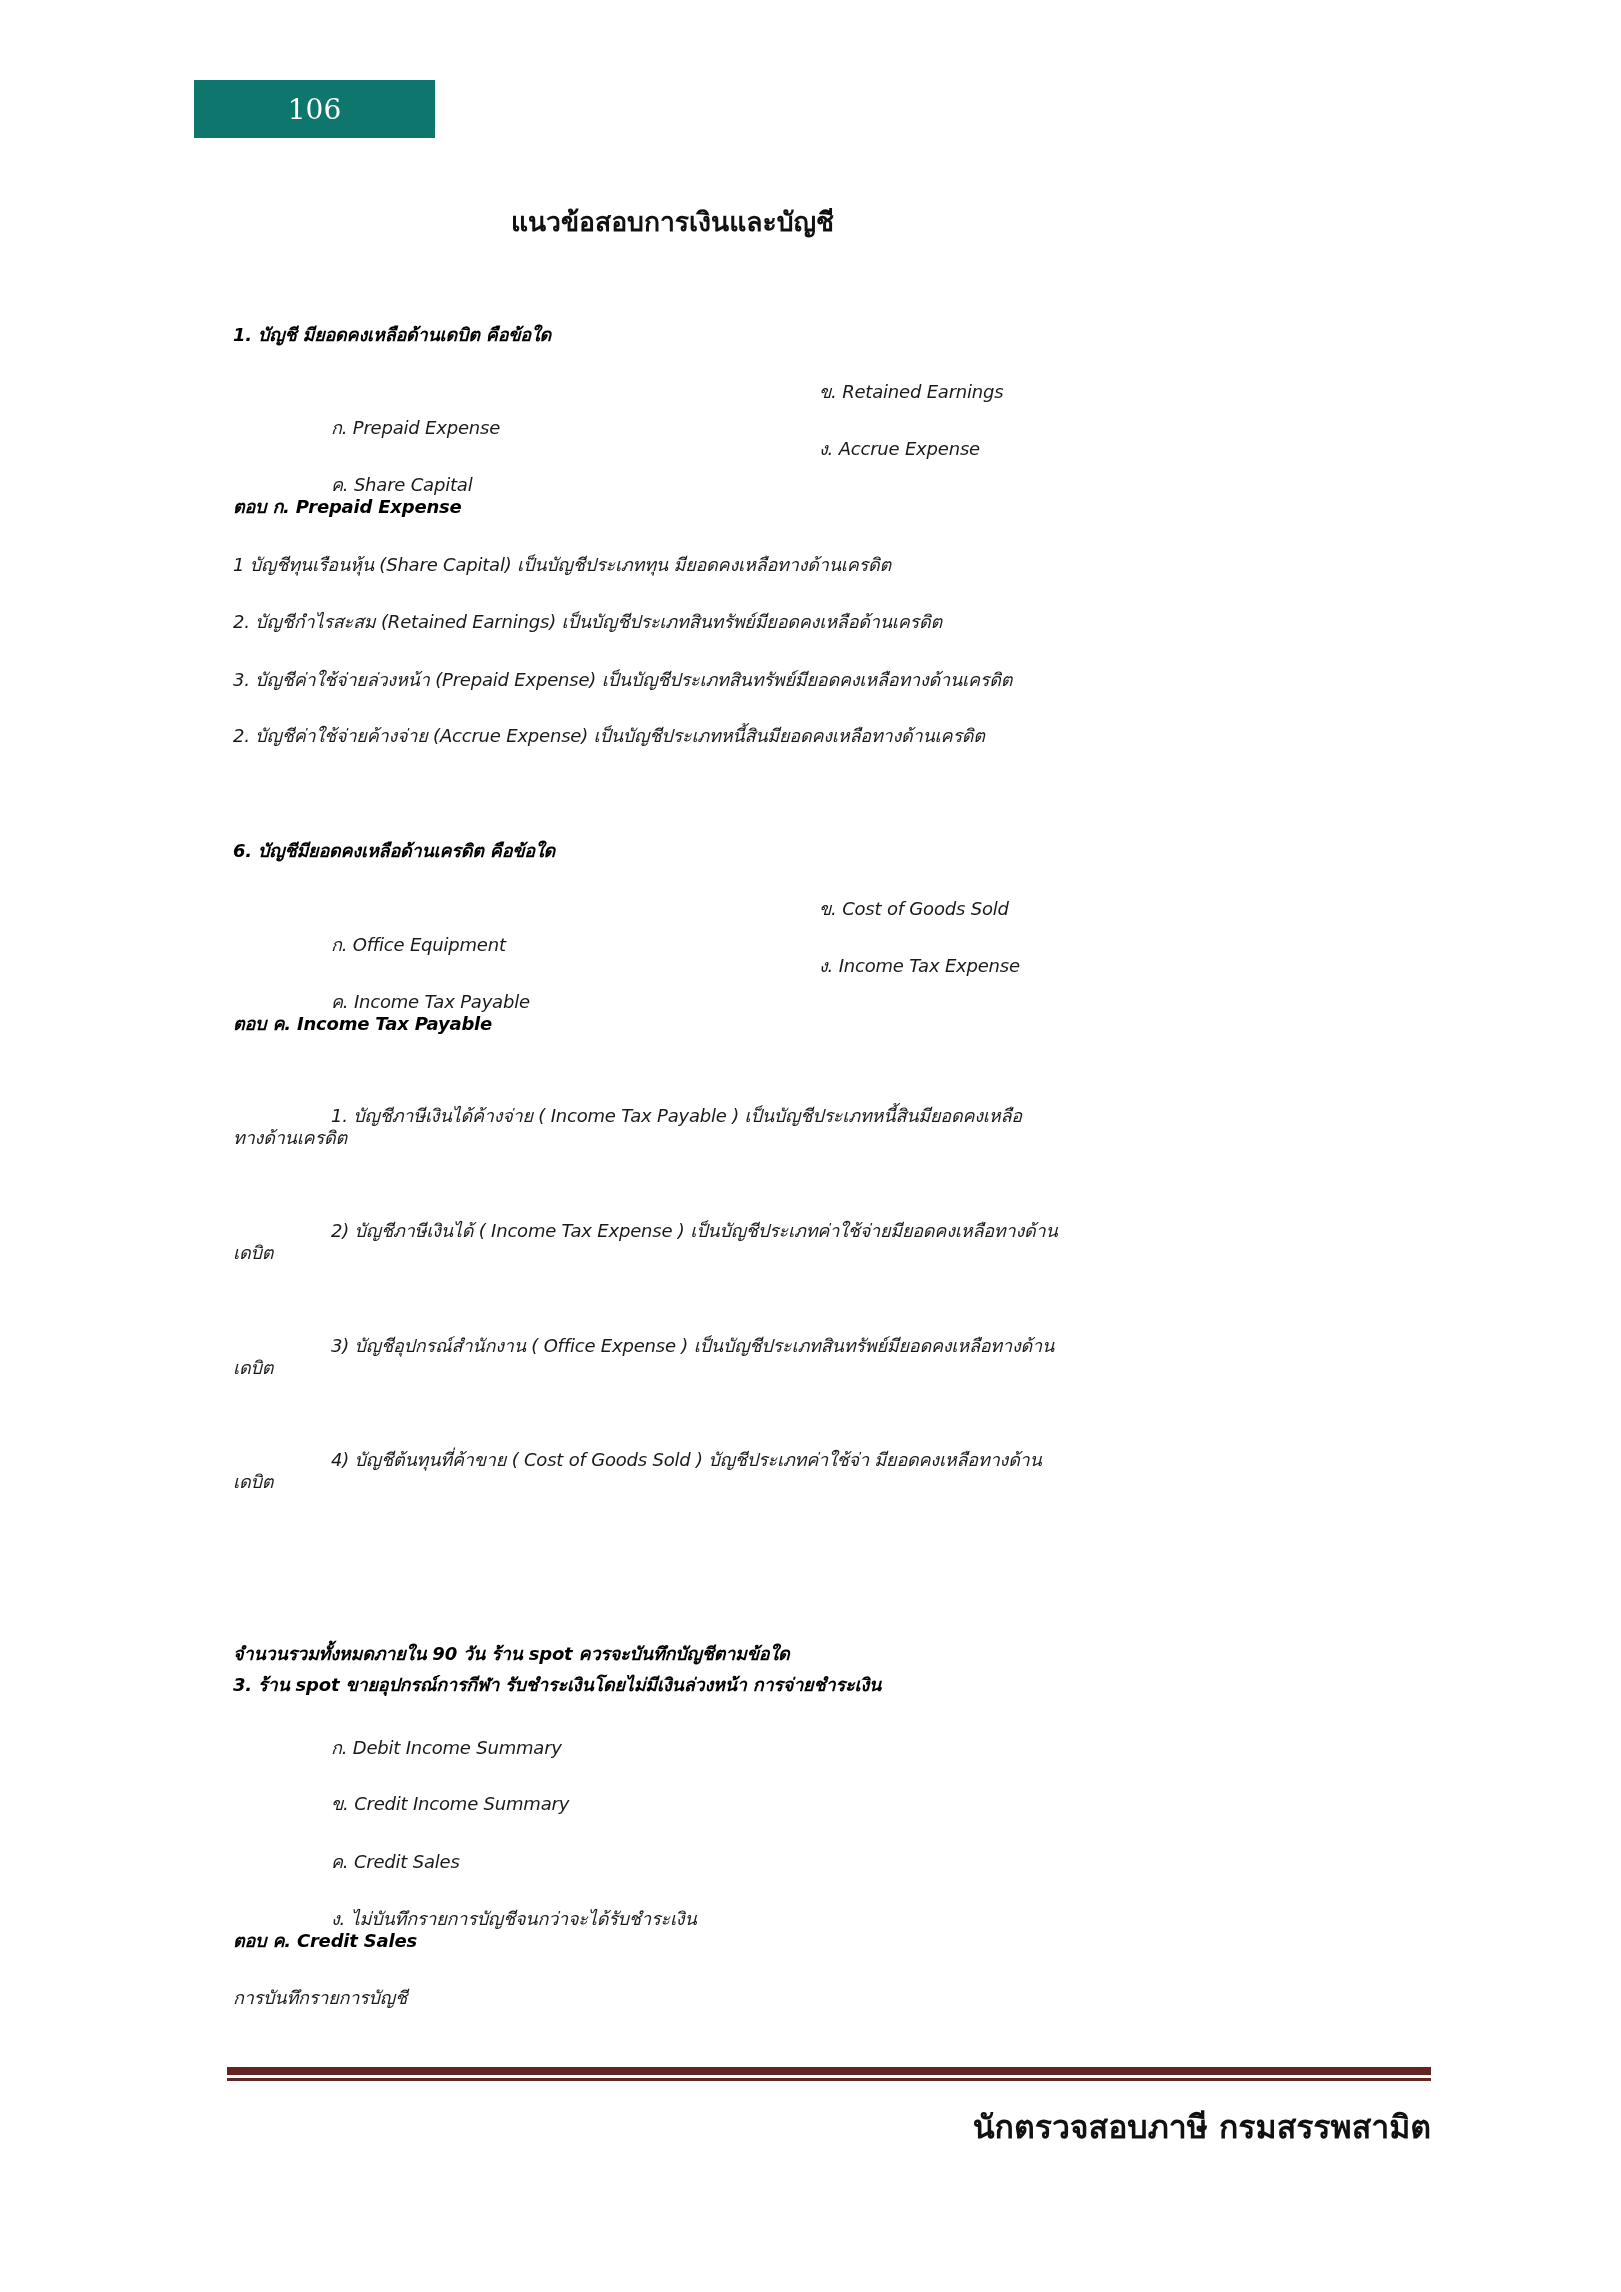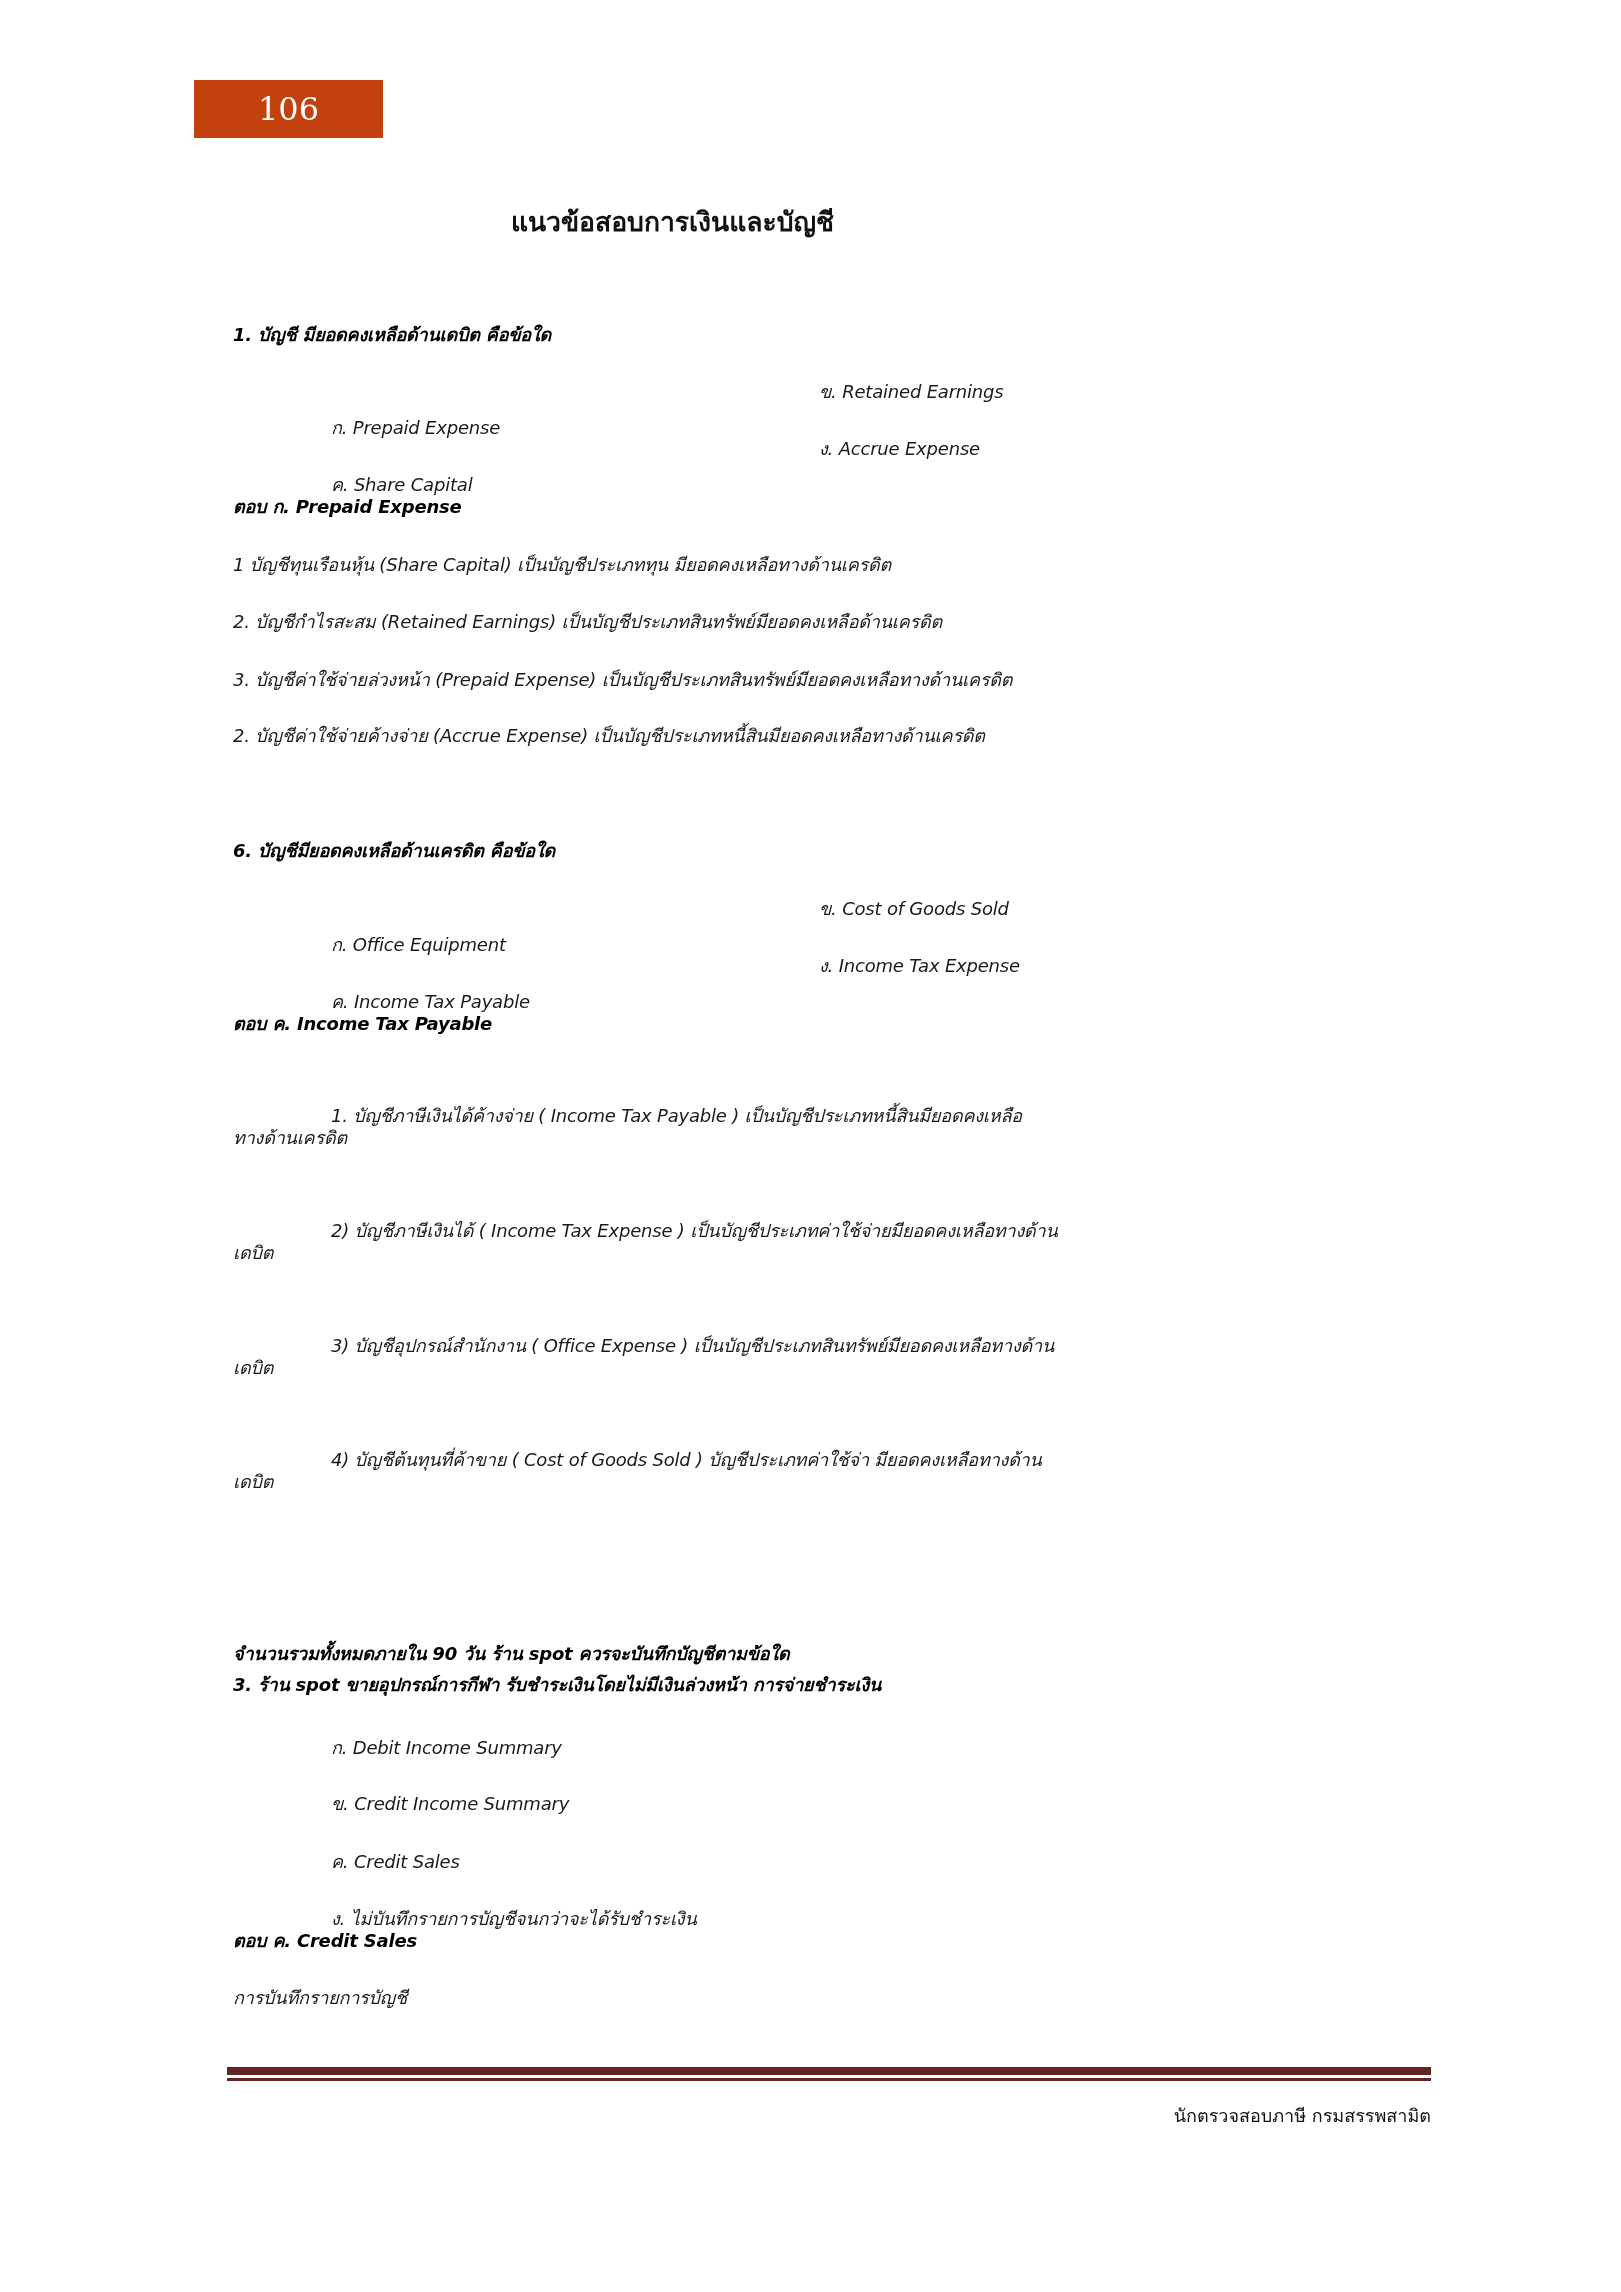--- a/index.html
+++ b/index.html
@@ -1,30 +1,30 @@
 <!DOCTYPE html>
 <html><head>
 <meta charset="utf-8">
 <style>
   html, body { margin: 0; padding: 0; background: #ffffff; }
   body { width: 1621px; height: 2293px; position: relative; overflow: hidden;
          font-family: "DejaVu Sans", "Liberation Sans", sans-serif; color: #111; }
-  .page-num { position: absolute; left: 194px; top: 80px; width: 189px; height: 58px;
-              background: #c2410c; color: #fff; font-family: "DejaVu Serif", "Liberation Serif", serif;
-              font-size: 32px; display: flex; align-items: center; justify-content: center; }
+  .page-num { position: absolute; left: 194px; top: 80px; width: 241px; height: 58px;
+              background: #0f766e; color: #fff; font-family: "DejaVu Serif", "Liberation Serif", serif;
+              font-size: 28px; display: flex; align-items: center; justify-content: center; }
   .title { position: absolute; left: 0; width: 1345px; top: 201px; text-align: center;
            font-weight: bold; font-size: 26.5px; }
   .line { position: absolute; white-space: nowrap; font-size: 18px; font-weight: 300; color: #1a1a1a; letter-spacing: -0.2px; font-style: italic; }
   .bold { font-weight: bold; color: #000; }
   .l0 { left: 233px; }
   .l1 { left: 331px; margin-top: 36px; }
   .l2 { left: 819px; }
   .rule-thick { position: absolute; left: 227px; width: 1204px; top: 2067px; height: 7.8px; background: #632424; }
   .rule-thin  { position: absolute; left: 227px; width: 1204px; top: 2078px; height: 2.9px; background: #632424; }
-  .footer { position: absolute; right: 190px; top: 2101px; font-size: 18px; color: #111; white-space: nowrap; }
+  .footer { position: absolute; right: 190px; top: 2101px; font-size: 32px; color: #111; white-space: nowrap; font-weight: bold; }
 </style>
 </head>
 <body>
 
 <div class="page-num">106</div>
 <div class="title">แนวข้อสอบการเงินและบัญชี</div>
 
 <div class="line l0 bold" style="top:320px">1. บัญชี มียอดคงเหลือด้านเดบิต คือข้อใด</div>
 <div class="line l1" style="top:377px">ก. Prepaid Expense</div>
 <div class="line l2" style="top:377px">ข. Retained Earnings</div>

